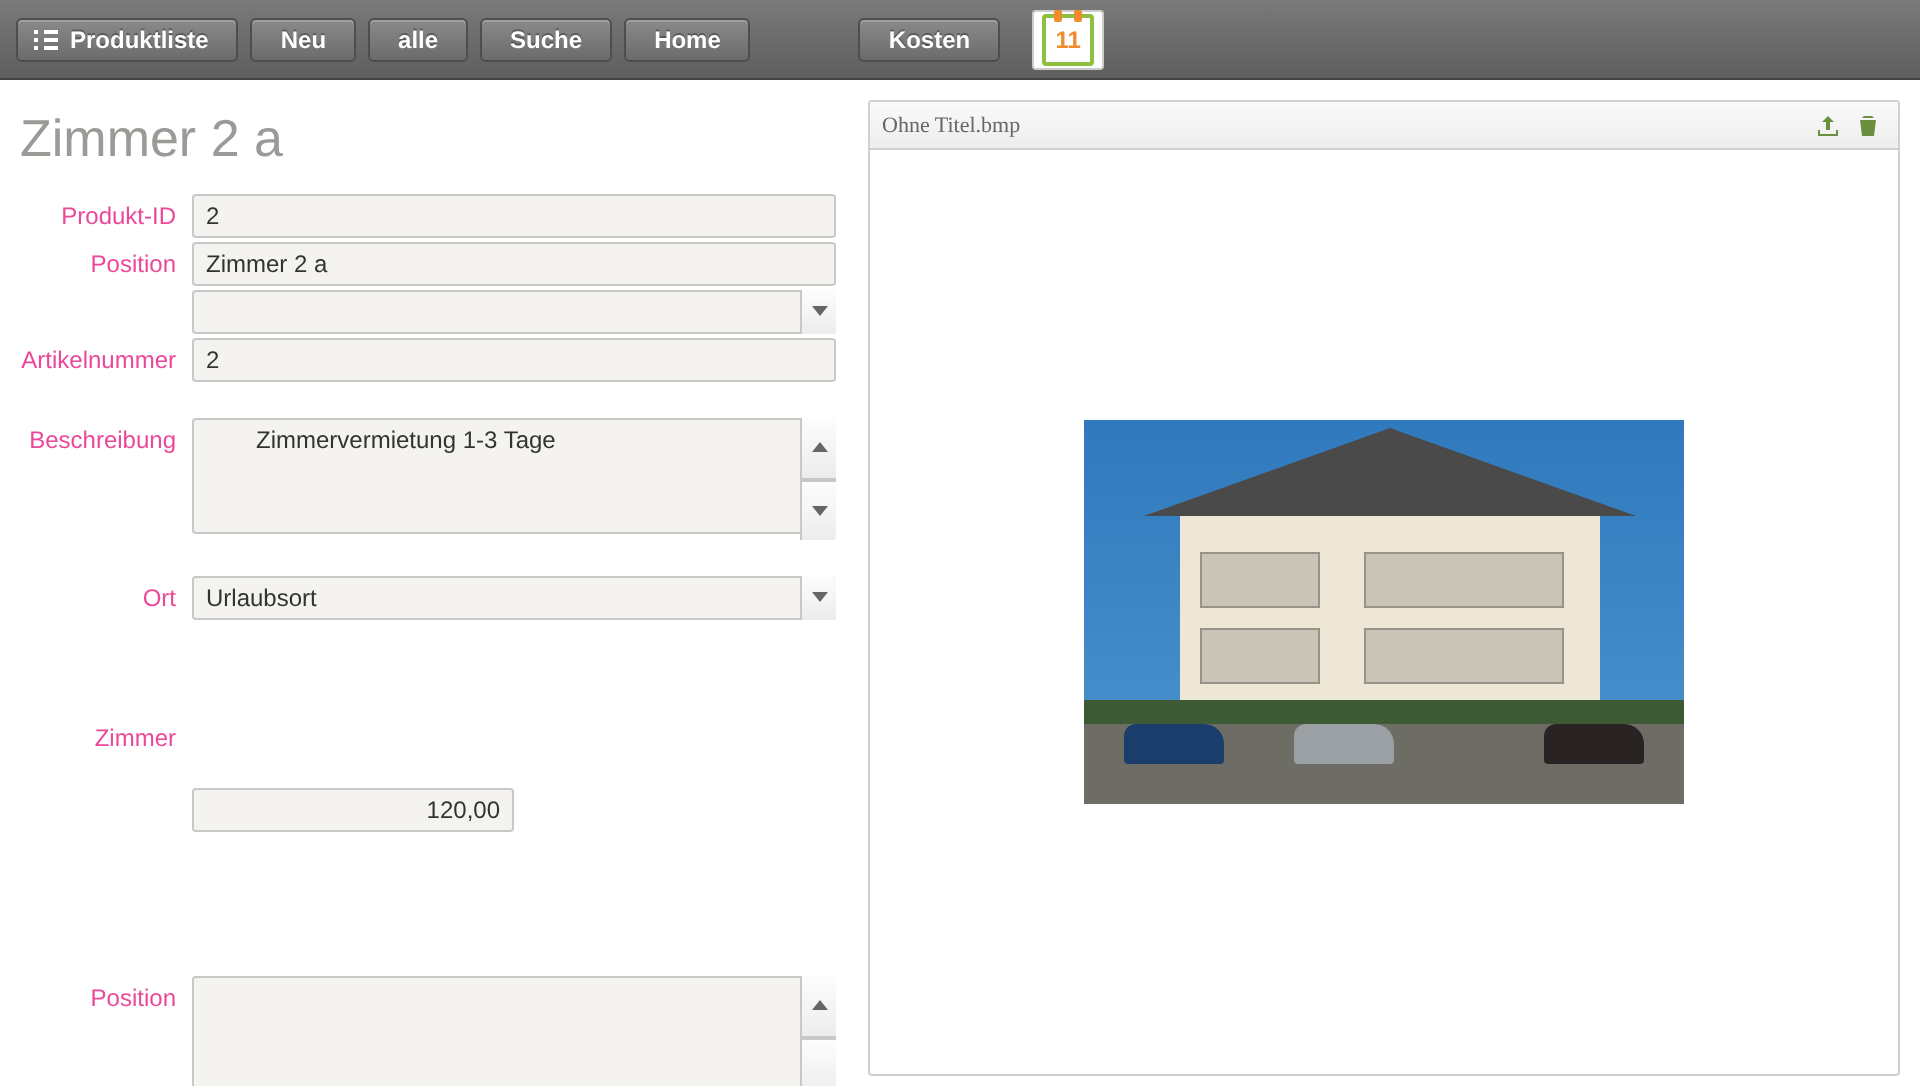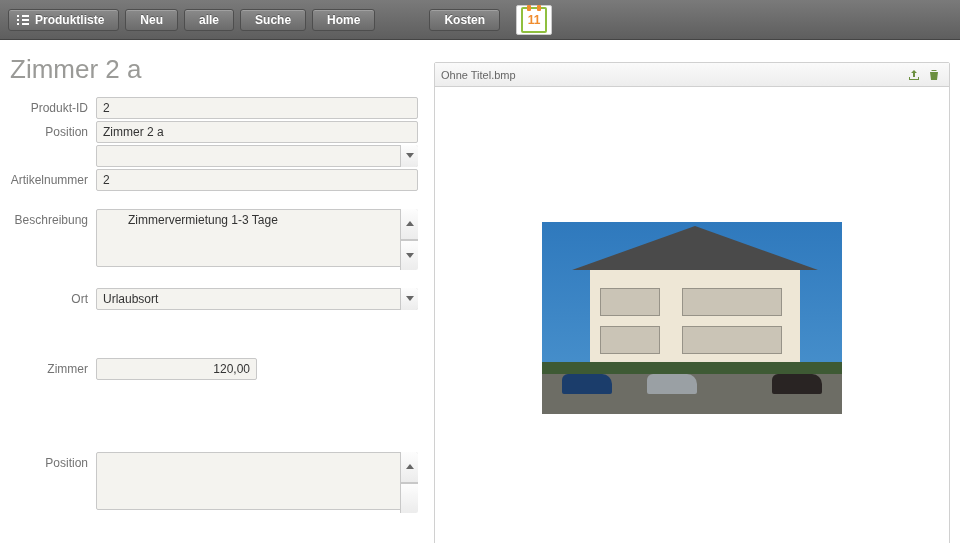--- a/index.html
+++ b/index.html
@@ -53,25 +53,25 @@
   .tb-logo-inner::before {
     content: ""; position: absolute; top: -4px; left: 4px; width: 4px; height: 6px; background: #f08c2e; border-radius: 1px;
   }
   .tb-logo-inner::after {
     content: ""; position: absolute; top: -4px; right: 4px; width: 4px; height: 6px; background: #f08c2e; border-radius: 1px;
   }
   .tb-logo-num { font-size: 12px; font-weight: bold; color: #f08c2e; }
   
   .main { display: flex; height: 371px; }
   .left { width: 430px; padding: 8px 12px 0 10px; }
-  .right { flex: 1; padding: 22px 10px 0 4px; }
+  .right { flex: 1; padding: 10px 10px 0 4px; font-family: Liberation Serif, serif; }
   .page-title { font-size: 26px; font-weight: 300; color: #9a9a97; margin: 6px 0 12px 0; }
   .form-row { display: flex; align-items: flex-start; margin-bottom: 2px; }
   .form-label {
-    width: 86px; text-align: right; padding: 4px 8px 0 0; font-size: 12px; color: #737373;
+    width: 86px; text-align: right; padding: 4px 8px 0 0; font-size: 12px; color: #ec4899;
   }
   .form-field { flex: 1; }
   .input, .select, .textarea {
     width: 100%;
     border: 1px solid #c8c8c8;
     border-radius: 2px;
     background: #f4f3ef;
     padding: 3px 6px;
     font-size: 12px;
     color: #333;
@@ -97,21 +97,21 @@
   }
   .spin.down { top: auto; bottom: 0; border-bottom: none; border-top: 1px solid #c8c8c8; border-radius: 0 0 2px 0; }
   .spin svg { width: 8px; height: 5px; }
   .row-gap { height: 16px; }
   .tax-row { display: flex; align-items: center; }
   .tax-check {
     width: 16px; height: 16px; border: 1px solid #999; background: #fff;
     display: inline-flex; align-items: center; justify-content: center; margin-right: 6px;
     font-size: 12px; font-weight: bold; color: #333;
   }
-  .narrow .form-field { max-width: 188px; }
+  .narrow .form-field { max-width: 188px; margin-top: 36px; }
   .wide-field { flex: 1; }
   .price-input { text-align: right; }
   
   .card {
     border: 1px solid #d0d0d0; border-radius: 2px; background: #fff;
     display: flex; flex-direction: column; height: 488px;
   }
   .card-header {
     height: 24px; background: linear-gradient(#fafafa,#ededed);
     border-bottom: 1px solid #d0d0d0;

